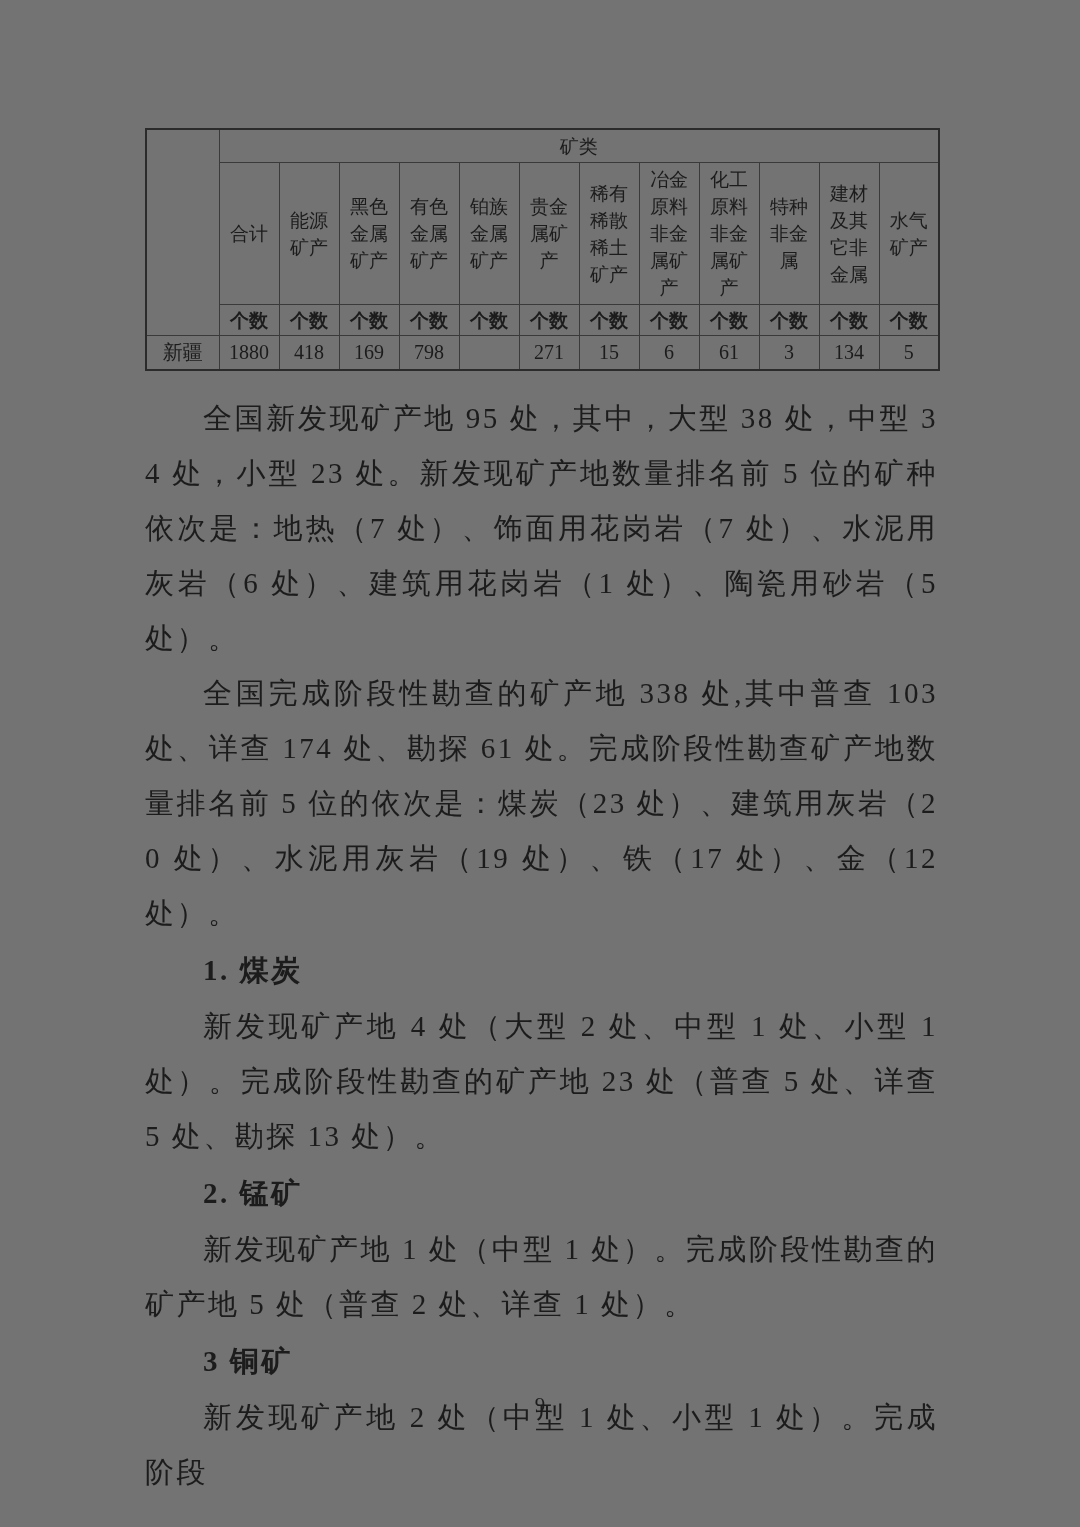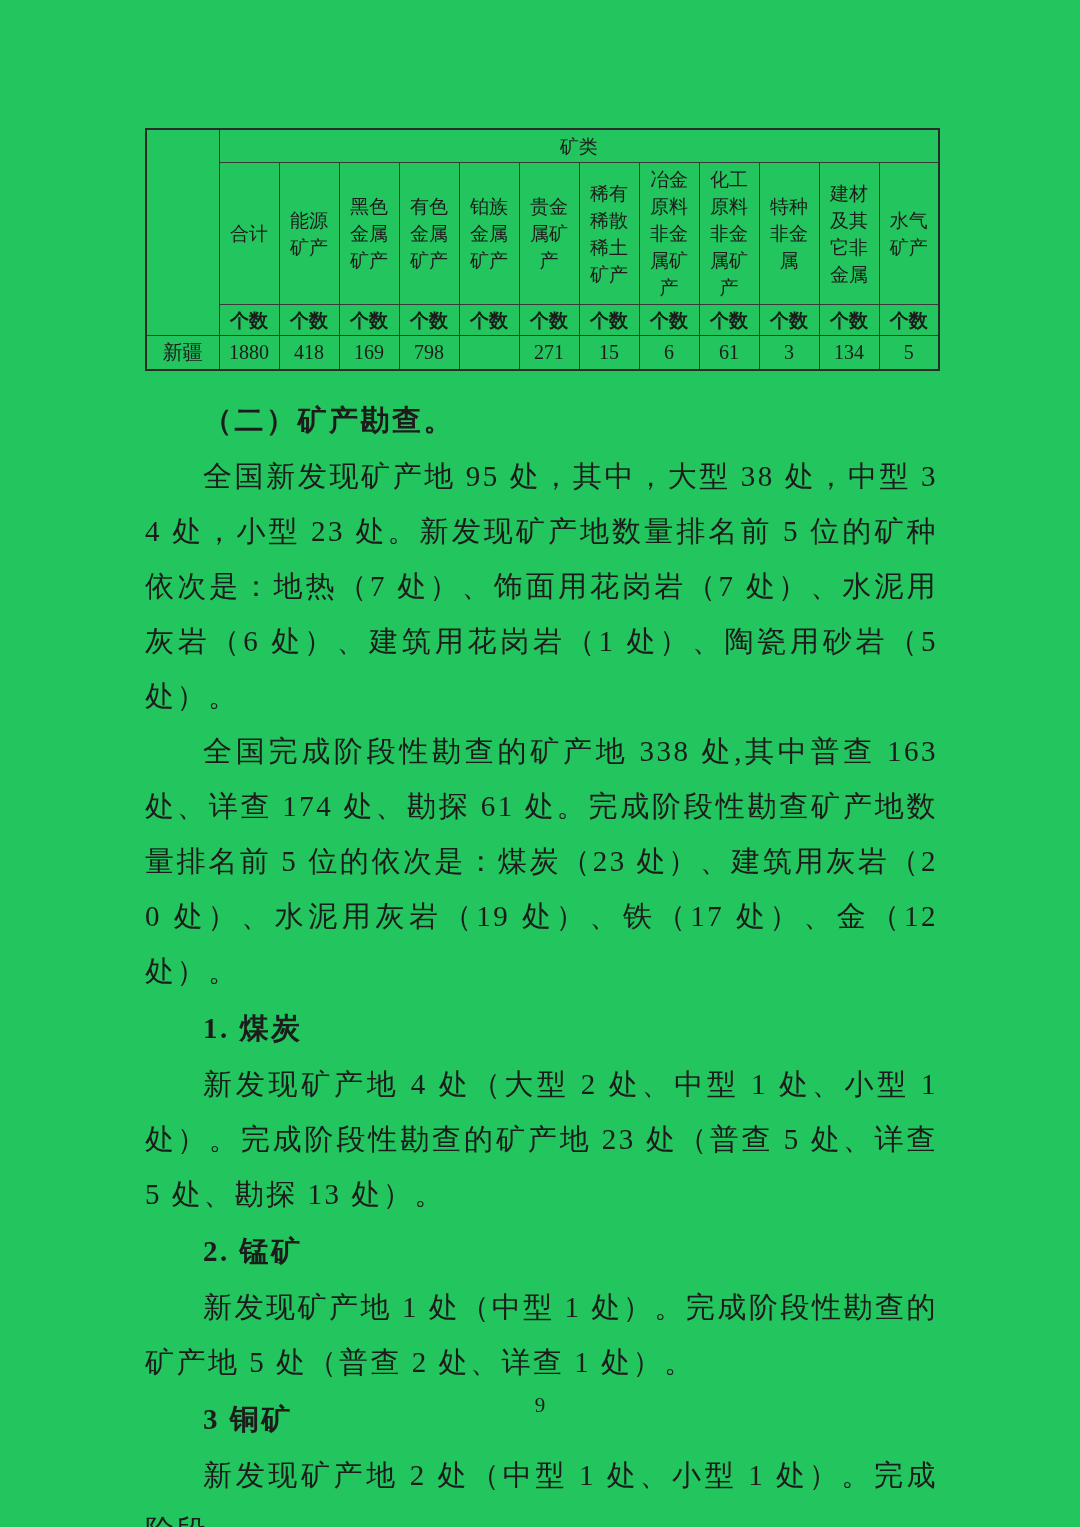--- a/index.html
+++ b/index.html
@@ -1,20 +1,20 @@
 <!DOCTYPE html>
 <html lang="zh"><head>
 <meta charset="utf-8">
 <style>
   html,body { margin:0; padding:0; background:#e8e8e8; }
   .page {
     position:relative;
     width:1080px; height:1527px;
     margin:0 auto;
-    background:#22c55e;
+    background:#737373;
     font-family:"Liberation Serif","DejaVu Serif",serif;
     color:#1c1c1c;
     overflow:hidden;
   }
   .content {
     position:absolute;
     left:145px; top:128px;
     width:793px;
   }
 
@@ -170,23 +170,22 @@
           <td>6</td>
           <td>61</td>
           <td>3</td>
           <td>134</td>
           <td>5</td>
         </tr>
       </tbody>
     </table>
 
     <div class="bodytext">
-      <p class="heading">（二）矿产勘查。</p>
       <p>全国新发现矿产地 95 处，其中，大型 38 处，中型 34 处，小型 23 处。新发现矿产地数量排名前 5 位的矿种依次是：地热（7 处）、饰面用花岗岩（7 处）、水泥用灰岩（6 处）、建筑用花岗岩（1 处）、陶瓷用砂岩（5 处）。</p>
-      <p>全国完成阶段性勘查的矿产地 338 处,其中普查 163 处、详查 174 处、勘探 61 处。完成阶段性勘查矿产地数量排名前 5 位的依次是：煤炭（23 处）、建筑用灰岩（20 处）、水泥用灰岩（19 处）、铁（17 处）、金（12 处）。</p>
+      <p>全国完成阶段性勘查的矿产地 338 处,其中普查 103 处、详查 174 处、勘探 61 处。完成阶段性勘查矿产地数量排名前 5 位的依次是：煤炭（23 处）、建筑用灰岩（20 处）、水泥用灰岩（19 处）、铁（17 处）、金（12 处）。</p>
       <p class="subheading">1. 煤炭</p>
       <p>新发现矿产地 4 处（大型 2 处、中型 1 处、小型 1 处）。完成阶段性勘查的矿产地 23 处（普查 5 处、详查 5 处、勘探 13 处）。</p>
       <p class="subheading">2. 锰矿</p>
       <p>新发现矿产地 1 处（中型 1 处）。完成阶段性勘查的矿产地 5 处（普查 2 处、详查 1 处）。</p>
       <p class="subheading">3 铜矿</p>
       <p>新发现矿产地 2 处（中型 1 处、小型 1 处）。完成阶段</p>
     </div>
 
   </div>
 

